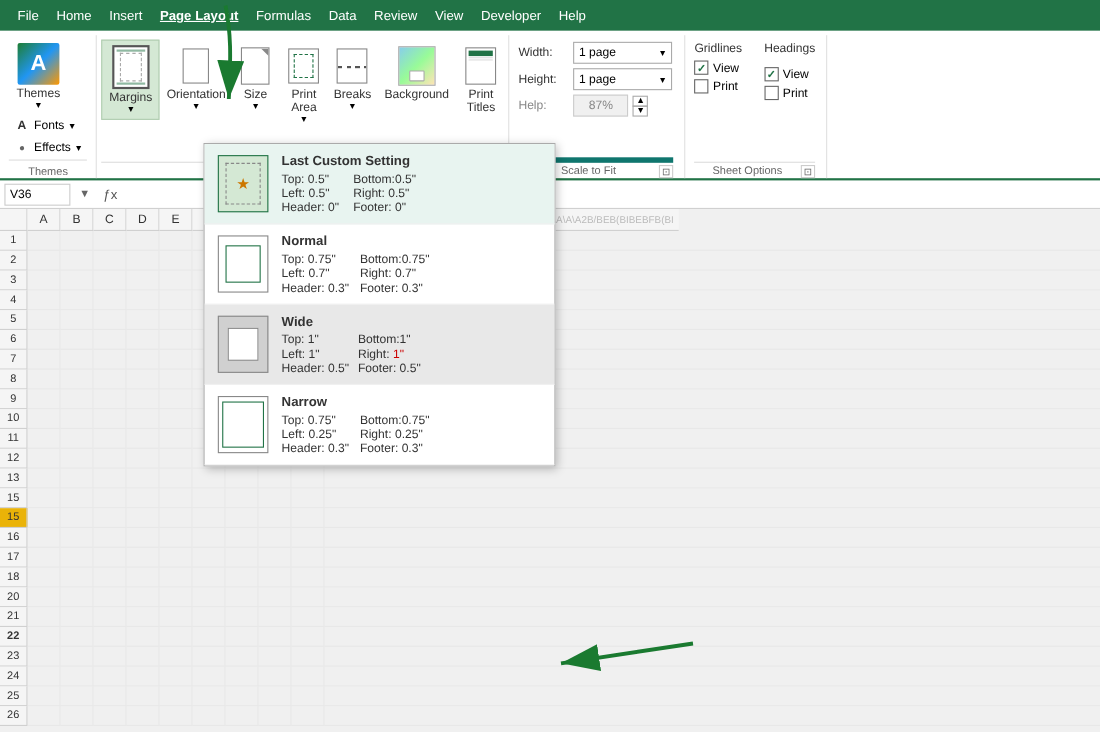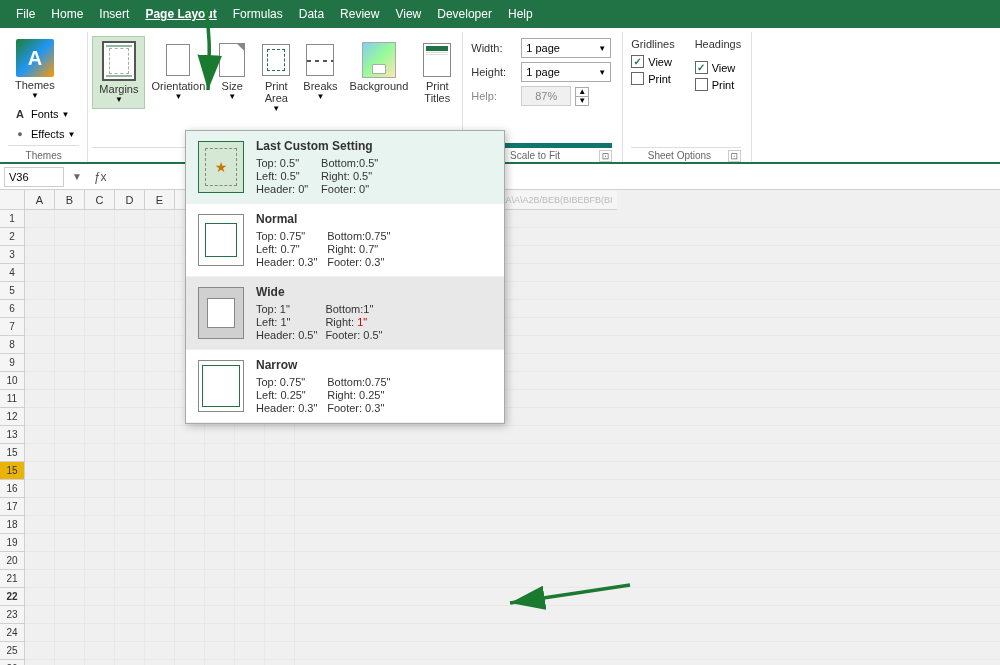--- a/index.html
+++ b/index.html
@@ -459,33 +459,20 @@
           <div style="width: 30px; height: 18px; border-right: 1px solid rgb(232, 232, 232); border-bottom: 1px solid rgb(232, 232, 232); flex-shrink: 0;"></div>
           <div style="width: 30px; height: 18px; border-right: 1px solid rgb(232, 232, 232); border-bottom: 1px solid rgb(232, 232, 232); flex-shrink: 0;"></div>
           <div style="width: 30px; height: 18px; border-right: 1px solid rgb(232, 232, 232); border-bottom: 1px solid rgb(232, 232, 232); flex-shrink: 0;"></div>
           <div style="width: 30px; height: 18px; border-right: 1px solid rgb(232, 232, 232); border-bottom: 1px solid rgb(232, 232, 232); flex-shrink: 0;"></div>
           <div style="width: 30px; height: 18px; border-right: 1px solid rgb(232, 232, 232); border-bottom: 1px solid rgb(232, 232, 232); flex-shrink: 0;"></div>
           <div style="width: 30px; height: 18px; border-right: 1px solid rgb(232, 232, 232); border-bottom: 1px solid rgb(232, 232, 232); flex-shrink: 0;"></div>
           <div style="width: 30px; height: 18px; border-right: 1px solid rgb(232, 232, 232); border-bottom: 1px solid rgb(232, 232, 232); flex-shrink: 0;"></div>
           <div style="flex: 1 1 0%; height: 18px; border-bottom: 1px solid rgb(232, 232, 232);"></div>
         </div>
         <div style="display: flex;">
-          <div style="width: 25px; height: 18px; background: rgb(245, 245, 245); border-right: 1px solid rgb(208, 208, 208); border-bottom: 1px solid rgb(208, 208, 208); display: flex; align-items: center; justify-content: center; font-size: 10px; color: rgb(51, 51, 51); flex-shrink: 0; cursor: pointer;">19</div>
-          <div style="width: 30px; height: 18px; border-right: 1px solid rgb(232, 232, 232); border-bottom: 1px solid rgb(232, 232, 232); flex-shrink: 0;"></div>
-          <div style="width: 30px; height: 18px; border-right: 1px solid rgb(232, 232, 232); border-bottom: 1px solid rgb(232, 232, 232); flex-shrink: 0;"></div>
-          <div style="width: 30px; height: 18px; border-right: 1px solid rgb(232, 232, 232); border-bottom: 1px solid rgb(232, 232, 232); flex-shrink: 0;"></div>
-          <div style="width: 30px; height: 18px; border-right: 1px solid rgb(232, 232, 232); border-bottom: 1px solid rgb(232, 232, 232); flex-shrink: 0;"></div>
-          <div style="width: 30px; height: 18px; border-right: 1px solid rgb(232, 232, 232); border-bottom: 1px solid rgb(232, 232, 232); flex-shrink: 0;"></div>
-          <div style="width: 30px; height: 18px; border-right: 1px solid rgb(232, 232, 232); border-bottom: 1px solid rgb(232, 232, 232); flex-shrink: 0;"></div>
-          <div style="width: 30px; height: 18px; border-right: 1px solid rgb(232, 232, 232); border-bottom: 1px solid rgb(232, 232, 232); flex-shrink: 0;"></div>
-          <div style="width: 30px; height: 18px; border-right: 1px solid rgb(232, 232, 232); border-bottom: 1px solid rgb(232, 232, 232); flex-shrink: 0;"></div>
-          <div style="width: 30px; height: 18px; border-right: 1px solid rgb(232, 232, 232); border-bottom: 1px solid rgb(232, 232, 232); flex-shrink: 0;"></div>
-          <div style="flex: 1 1 0%; height: 18px; border-bottom: 1px solid rgb(232, 232, 232);"></div>
-        </div>
-        <div style="display: flex;">
           <div style="width: 25px; height: 18px; background: rgb(245, 245, 245); border-right: 1px solid rgb(208, 208, 208); border-bottom: 1px solid rgb(208, 208, 208); display: flex; align-items: center; justify-content: center; font-size: 10px; color: rgb(51, 51, 51); flex-shrink: 0; cursor: pointer;">20</div>
           <div style="width: 30px; height: 18px; border-right: 1px solid rgb(232, 232, 232); border-bottom: 1px solid rgb(232, 232, 232); flex-shrink: 0;"></div>
           <div style="width: 30px; height: 18px; border-right: 1px solid rgb(232, 232, 232); border-bottom: 1px solid rgb(232, 232, 232); flex-shrink: 0;"></div>
           <div style="width: 30px; height: 18px; border-right: 1px solid rgb(232, 232, 232); border-bottom: 1px solid rgb(232, 232, 232); flex-shrink: 0;"></div>
           <div style="width: 30px; height: 18px; border-right: 1px solid rgb(232, 232, 232); border-bottom: 1px solid rgb(232, 232, 232); flex-shrink: 0;"></div>
           <div style="width: 30px; height: 18px; border-right: 1px solid rgb(232, 232, 232); border-bottom: 1px solid rgb(232, 232, 232); flex-shrink: 0;"></div>
           <div style="width: 30px; height: 18px; border-right: 1px solid rgb(232, 232, 232); border-bottom: 1px solid rgb(232, 232, 232); flex-shrink: 0;"></div>
           <div style="width: 30px; height: 18px; border-right: 1px solid rgb(232, 232, 232); border-bottom: 1px solid rgb(232, 232, 232); flex-shrink: 0;"></div>
           <div style="width: 30px; height: 18px; border-right: 1px solid rgb(232, 232, 232); border-bottom: 1px solid rgb(232, 232, 232); flex-shrink: 0;"></div>
           <div style="width: 30px; height: 18px; border-right: 1px solid rgb(232, 232, 232); border-bottom: 1px solid rgb(232, 232, 232); flex-shrink: 0;"></div>

